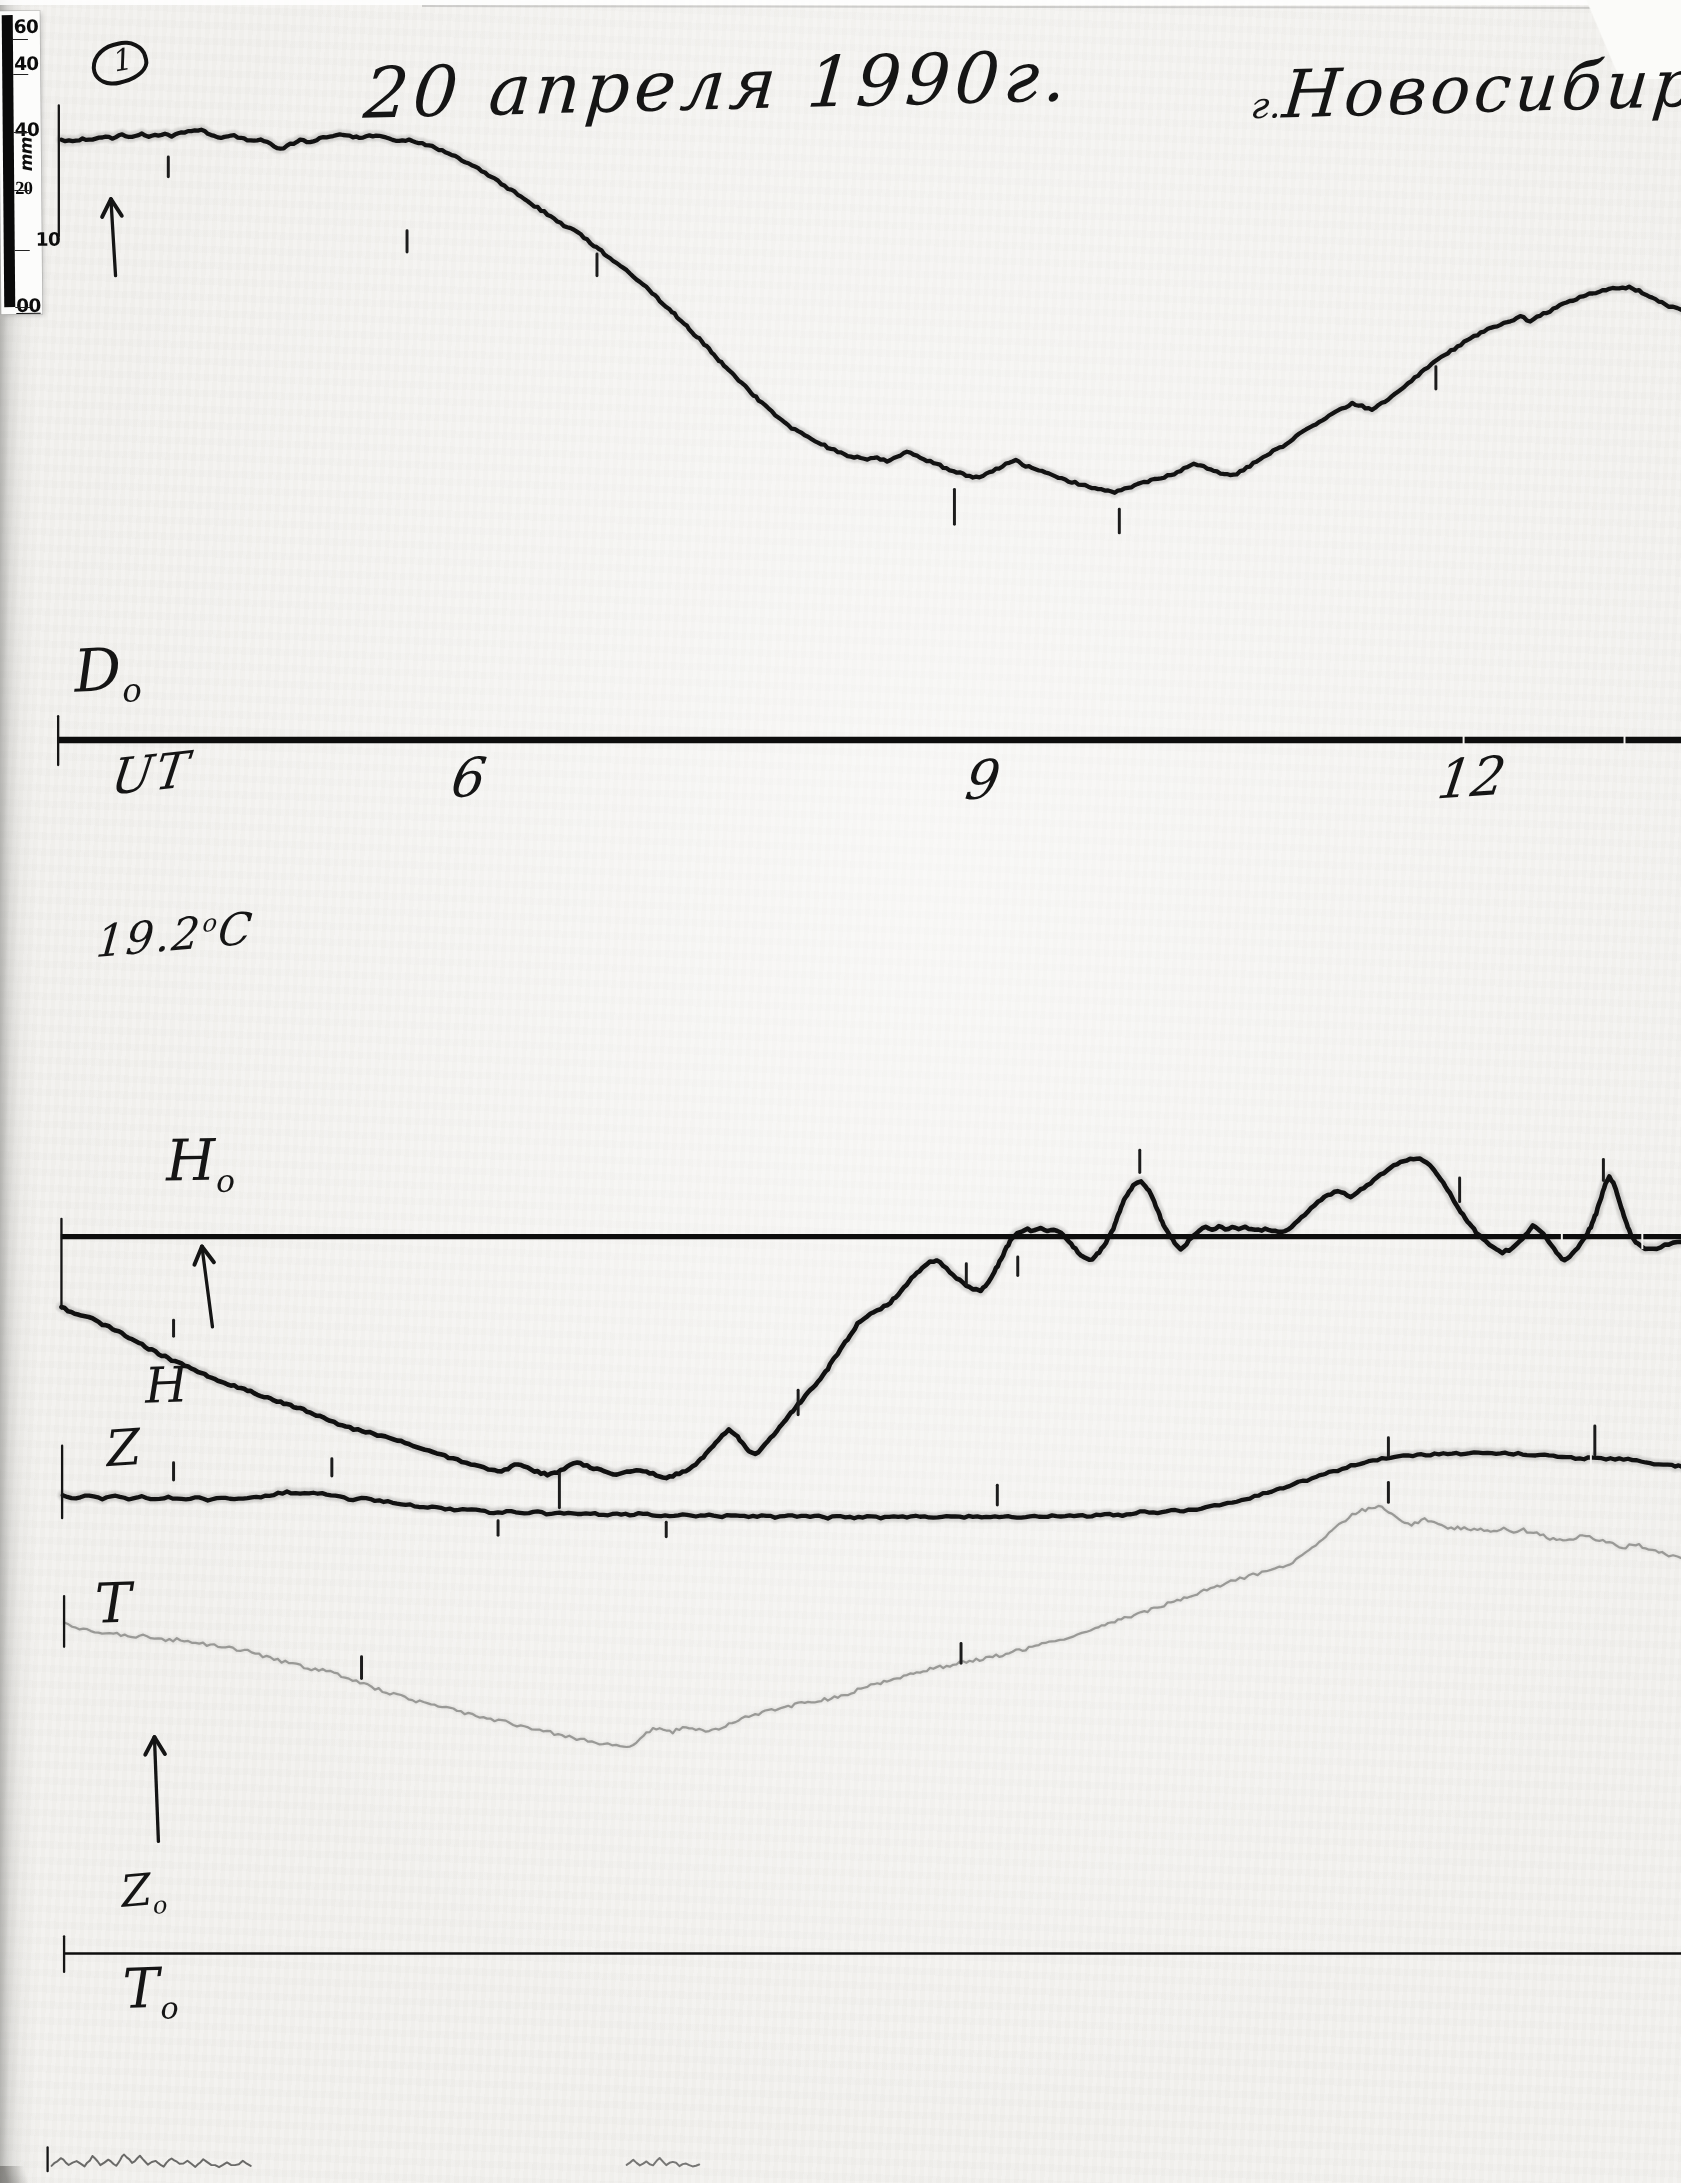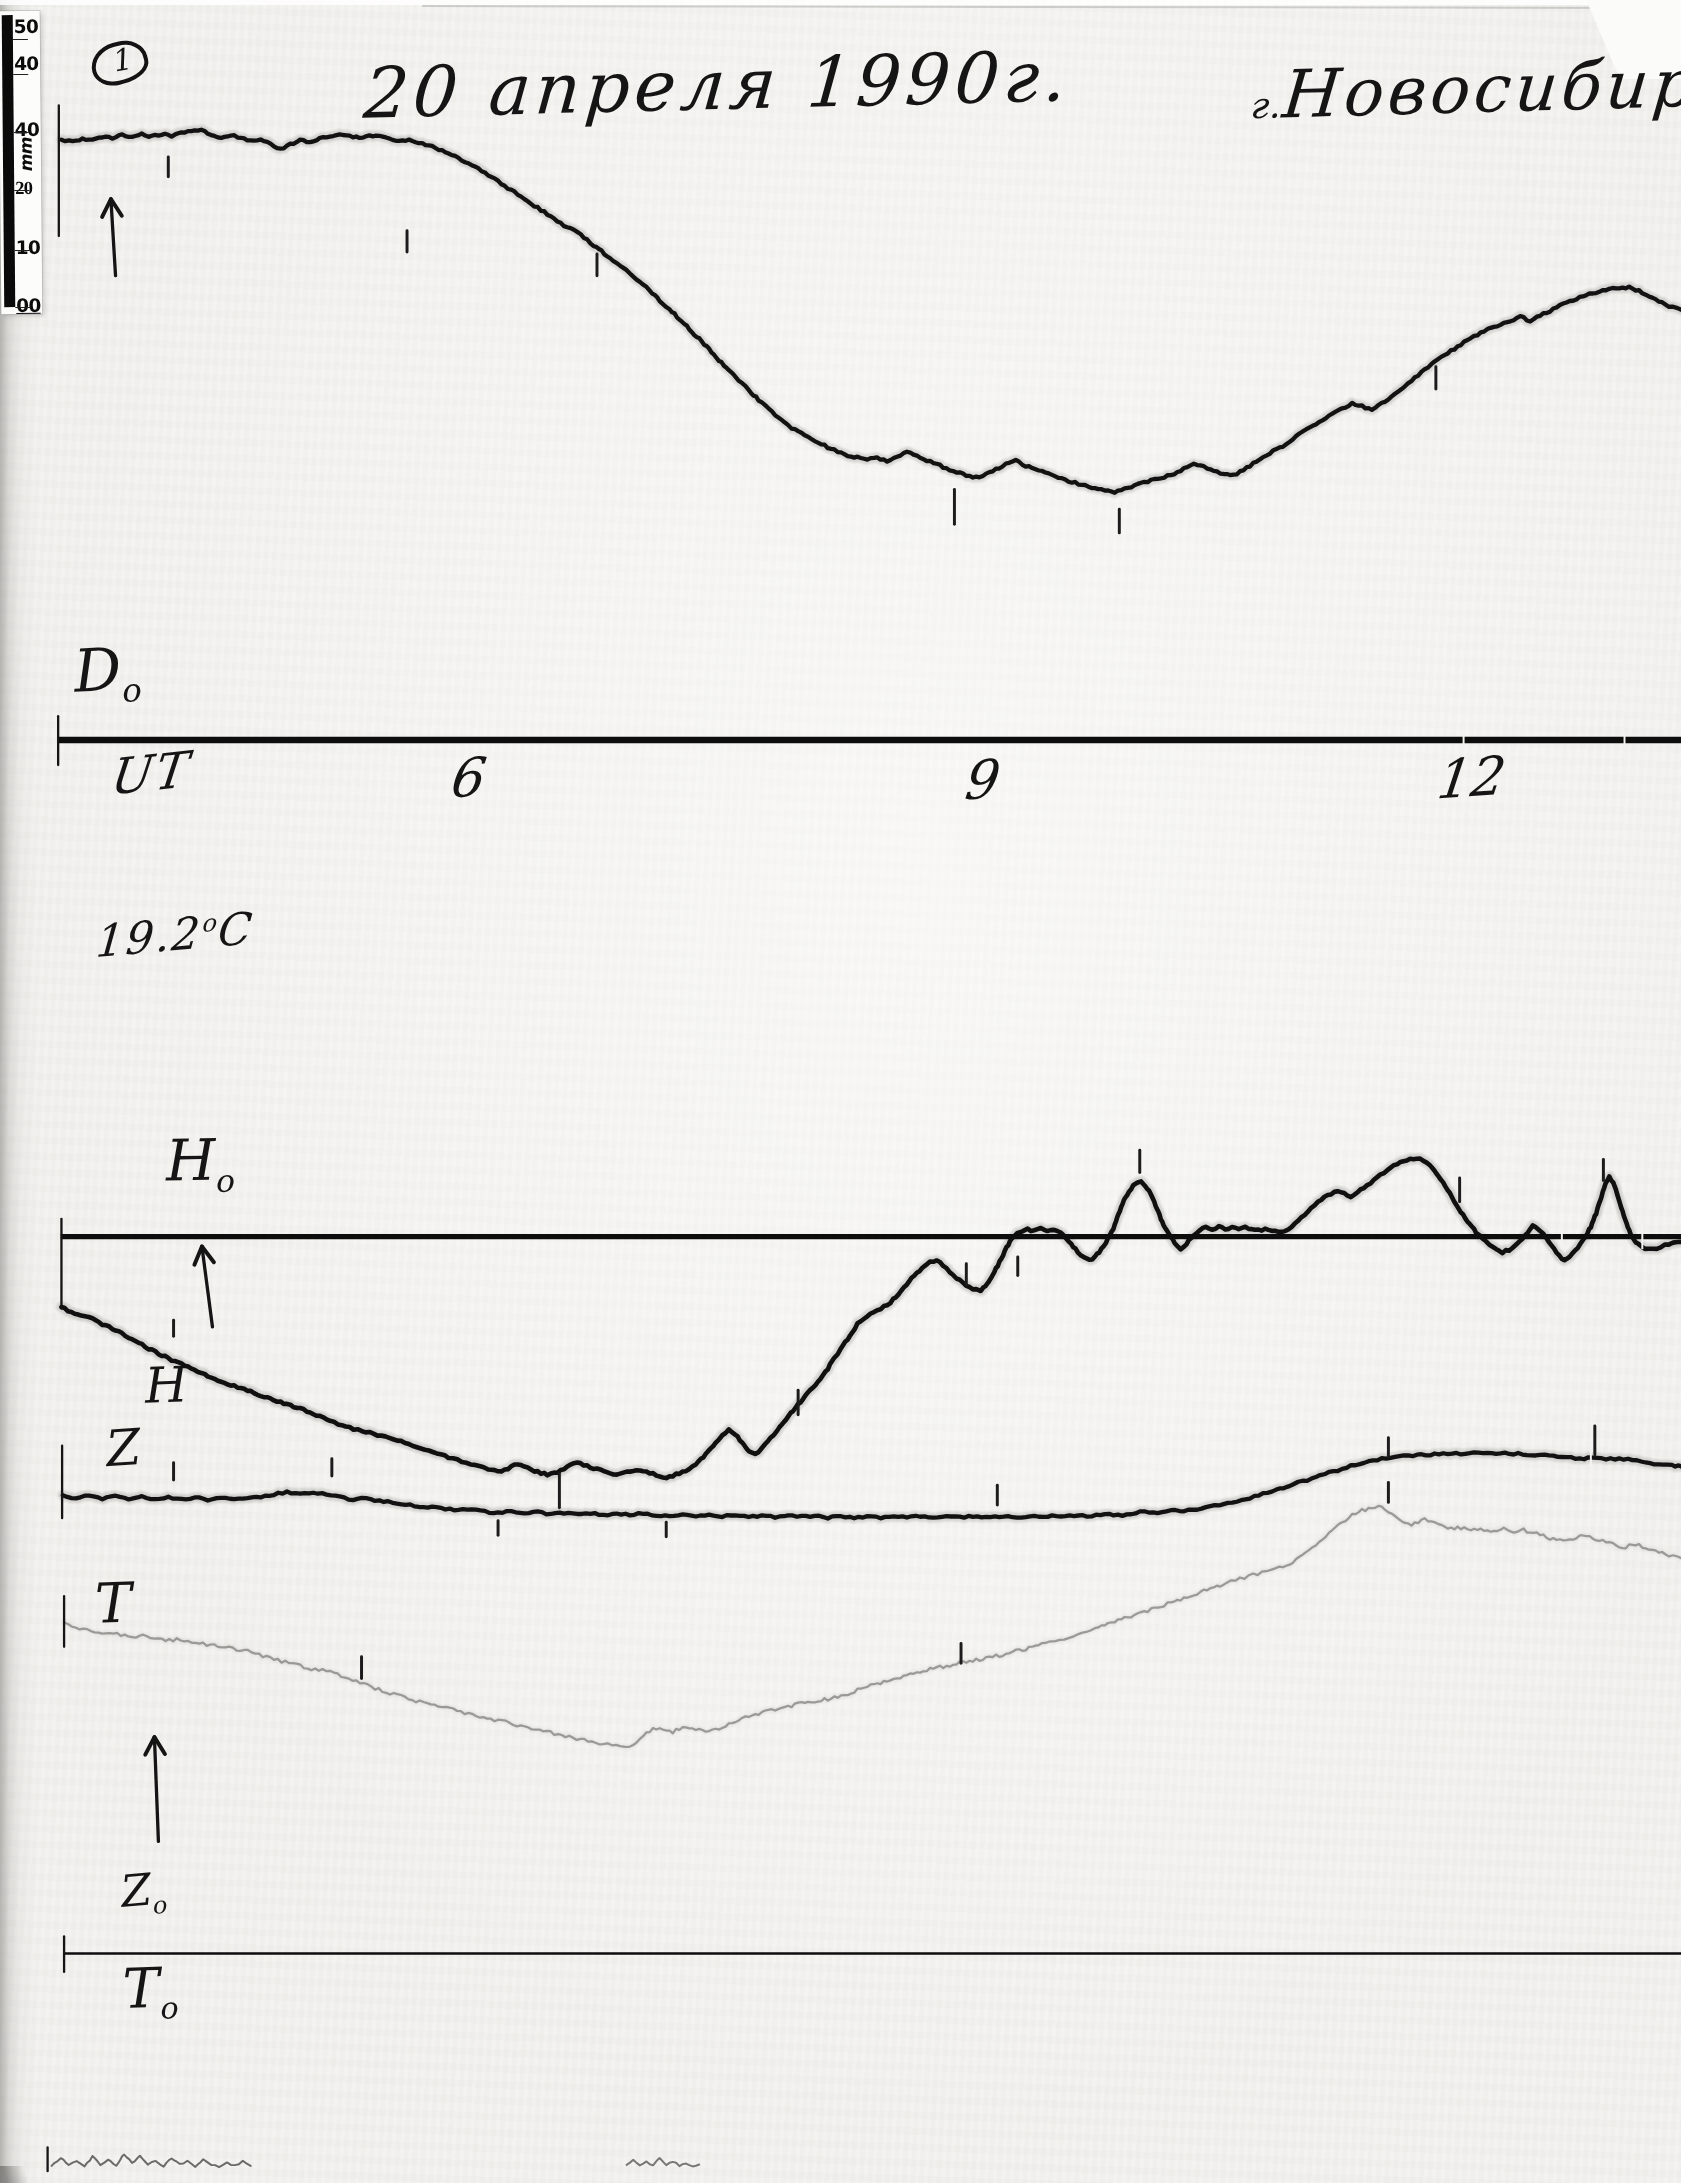--- a/index.html
+++ b/index.html
@@ -58,30 +58,30 @@
 
   <div id="edge-left"></div>
   <div id="edge-top"></div>
   <div id="scanline-top"></div>
   <div id="corner-tr"></div>
   <div id="corner-bl"></div>
 
   <div id="ruler">
     <div id="ruler-bar"></div>
     <div id="ruler-items">
-        <div class="ruler-num" style="top: 6.6px;">50</div>
+        <div class="ruler-num" style="top: 6.6px;">60</div>
         <div class="ruler-tick" style="top: 28px;"></div>
         <div class="ruler-num" style="top: 44px;">40</div>
         <div class="ruler-tick" style="top: 63px;"></div>
         <div class="ruler-num" style="top: 110px;">40</div>
         <div class="ruler-tick" style="top: 121px;"></div>
         <div class="ruler-num rot" style="top: 140px;">mm</div>
         <div class="ruler-num" style="top: 168px; font-family: Liberation Serif, serif;">20</div>
         <div class="ruler-tick" style="top: 179px;"></div>
-        <div class="ruler-num" style="top: 228px;">10</div>
+        <div class="ruler-num" style="top: 220px; padding-left: 20px;">10</div>
         <div class="ruler-tick" style="top: 239px;"></div>
         <div class="ruler-num" style="top: 286px; text-decoration: underline;">00</div>
         <div class="ruler-tick" style="top: 296px;"></div>
       </div>
   </div>
 
   <div id="badge1">
     <span>1</span>
   </div>
 

